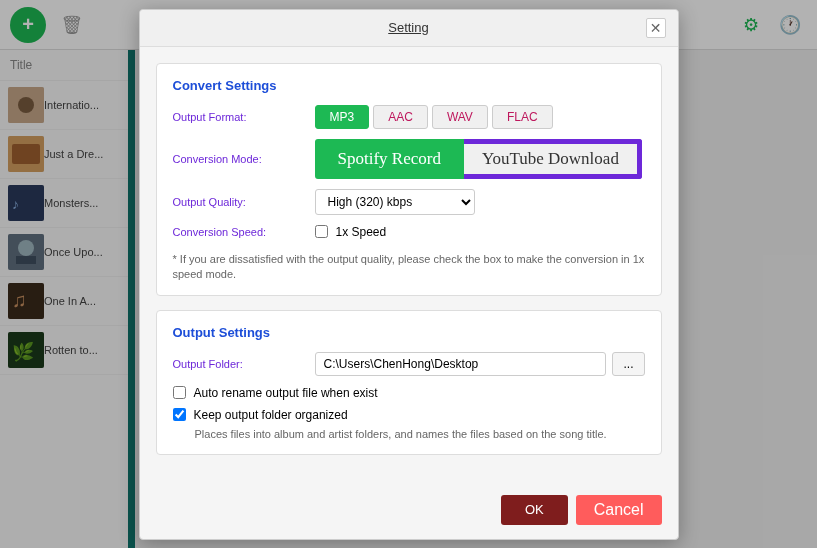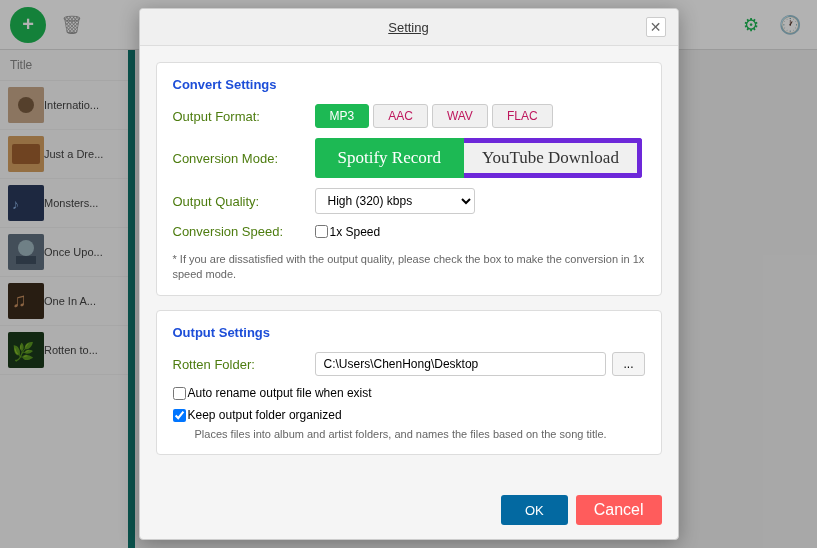--- a/index.html
+++ b/index.html
@@ -168,22 +168,22 @@
     }
 
     .setting-row {
       display: flex;
       align-items: center;
       margin-bottom: 10px;
       gap: 12px;
     }
     .setting-label {
       width: 130px;
-      font-size: 13px;
-      color: #4d7c0f;
+      font-size: 11px;
+      color: #6d28d9;
       flex-shrink: 0;
     }
 
     
     .format-buttons {
       display: flex;
       gap: 4px;
     }
     .format-btn {
       padding: 4px 14px;
@@ -251,21 +251,21 @@
       gap: 8px;
     }
     .note-text {
       font-size: 11px;
       color: #666;
       margin-top: 2px;
     }
     .checkbox-label {
       display: flex;
       align-items: center;
-      gap: 2px;
+      gap: 8px;
       font-size: 12px;
       cursor: pointer;
     }
     .checkbox-label input[type="checkbox"] {
       margin: 0;
     }
 
     
     .folder-row {
       display: flex;
@@ -298,21 +298,21 @@
 
     
     .dialog-footer {
       display: flex;
       justify-content: flex-end;
       gap: 8px;
       padding: 10px 16px 14px;
     }
     .btn-ok {
       padding: 6px 24px;
-      background: #0369a1;
+      background: #7f1d1d;
       color: white;
       border: none;
       border-radius: 3px;
       cursor: pointer;
       font-size: 13px;
     }
     .btn-cancel {
       padding: 6px 18px;
       background: #ff5c5c;
       color: white;
@@ -457,21 +457,21 @@
           </div>
           <div style="padding: 2px 0 0 0;">
             <span class="note-text">* If you are dissatisfied with the output quality, please check the box to make the conversion in 1x speed mode.</span>
           </div>
         </div>
 
         <div class="section">
           <div class="section-title">Output Settings</div>
 
           <div class="setting-row">
-            <span class="setting-label">Rotten Folder:</span>
+            <span class="setting-label">Output Folder:</span>
             <div class="folder-row" style="flex:1">
               <input class="folder-input" type="text" value="C:\Users\ChenHong\Desktop" style="">
               <button class="browse-btn">...</button>
             </div>
           </div>
 
           <div style="margin-bottom: 8px;">
             <label class="checkbox-label">
               <input type="checkbox" style="">
               <span>Auto rename output file when exist</span>

